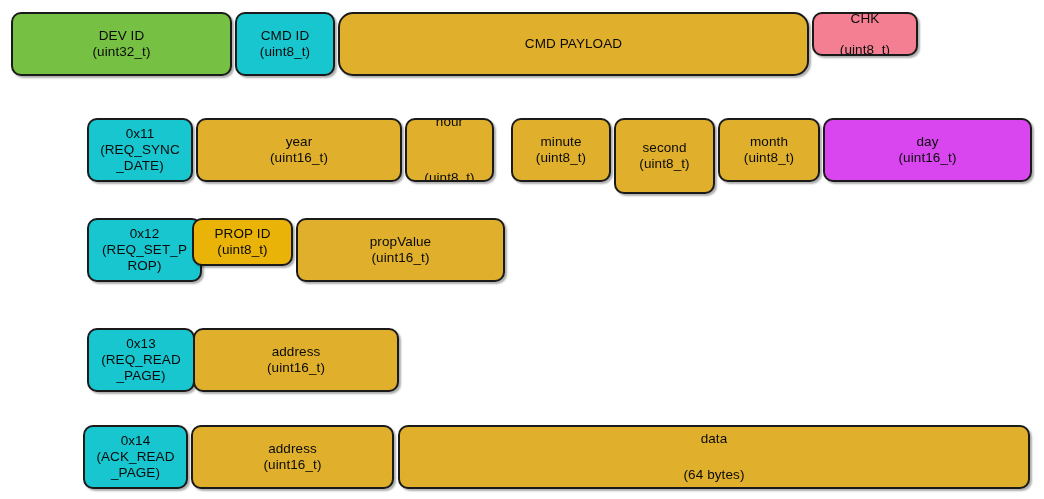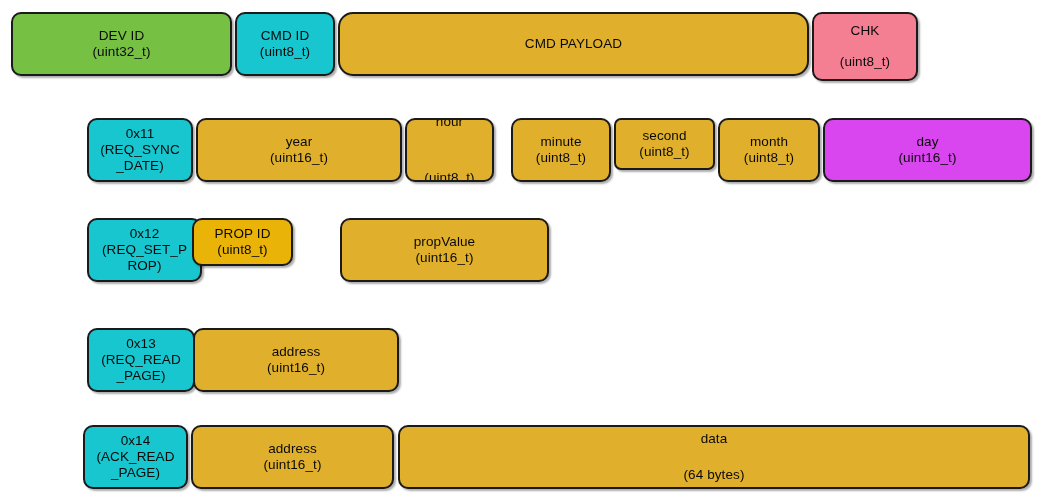--- a/index.html
+++ b/index.html
@@ -56,21 +56,21 @@
         <span class="l1">DEV ID</span>
         <span class="l2">(uint32_t)</span>
       </div>
       <div class="field" style="left: 235px; top: 0px; width: 100px; height: 64px; background: rgb(23, 198, 206); border-color: rgb(26, 26, 26);">
         <span class="l1">CMD ID</span>
         <span class="l2">(uint8_t)</span>
       </div>
       <div class="field" style="left: 338px; top: 0px; width: 471px; height: 64px; background: rgb(224, 176, 44); border-color: rgb(26, 26, 26); border-radius: 15px;">
         <span class="l1">CMD PAYLOAD</span>
       </div>
-      <div class="field" style="left: 812px; top: 0px; width: 106px; height: 69px; background: rgb(245, 127, 146); border-color: rgb(26, 26, 26); gap: 15px;">
+      <div class="field" style="left: 812px; top: 0px; width: 106px; height: 44px; background: rgb(245, 127, 146); border-color: rgb(26, 26, 26); gap: 15px;">
         <span class="l1">CHK</span>
         <span class="l2">(uint8_t)</span>
       </div>
     </div>
     <div class="row" style="top: 118px; height: 64px;">
       <div class="field" style="left: 87px; top: 0px; width: 106px; height: 64px; background: rgb(23, 198, 206); border-color: rgb(26, 26, 26);">
         <span class="l1">0x11
 (REQ_SYNC
 _DATE)</span>
       </div>
@@ -79,21 +79,21 @@
         <span class="l2">(uint16_t)</span>
       </div>
       <div class="field" style="left: 405px; top: 0px; width: 89px; height: 64px; background: rgb(224, 176, 44); border-color: rgb(26, 26, 26); gap: 40px;">
         <span class="l1">hour</span>
         <span class="l2">(uint8_t)</span>
       </div>
       <div class="field" style="left: 511px; top: 0px; width: 100px; height: 64px; background: rgb(224, 176, 44); border-color: rgb(26, 26, 26);">
         <span class="l1">minute</span>
         <span class="l2">(uint8_t)</span>
       </div>
-      <div class="field" style="left: 614px; top: 0px; width: 101px; height: 52px; background: rgb(224, 176, 44); border-color: rgb(26, 26, 26); border-radius: 7px;">
+      <div class="field" style="left: 614px; top: 0px; width: 101px; height: 76px; background: rgb(224, 176, 44); border-color: rgb(26, 26, 26);">
         <span class="l1">second</span>
         <span class="l2">(uint8_t)</span>
       </div>
       <div class="field" style="left: 718px; top: 0px; width: 102px; height: 64px; background: rgb(224, 176, 44); border-color: rgb(26, 26, 26);">
         <span class="l1">month</span>
         <span class="l2">(uint8_t)</span>
       </div>
       <div class="field" style="left: 823px; top: 0px; width: 209px; height: 64px; background: #d946ef; border-color: rgb(26, 26, 26);">
         <span class="l1">day</span>
         <span class="l2">(uint16_t)</span>
@@ -102,21 +102,21 @@
     <div class="row" style="top: 218px; height: 64px;">
       <div class="field" style="left: 87px; top: 0px; width: 115px; height: 64px; background: rgb(23, 198, 206); border-color: rgb(26, 26, 26);">
         <span class="l1">0x12
 (REQ_SET_P
 ROP)</span>
       </div>
       <div class="field" style="left: 192px; top: 0px; width: 101px; height: 48px; background: #eab308; border-color: rgb(26, 26, 26);">
         <span class="l1">PROP ID</span>
         <span class="l2">(uint8_t)</span>
       </div>
-      <div class="field" style="left: 296px; top: 0px; width: 209px; height: 64px; background: rgb(224, 176, 44); border-color: rgb(26, 26, 26); margin-left: 44px;">
+      <div class="field" style="left: 296px; top: 0px; width: 209px; height: 64px; background: rgb(224, 176, 44); border-color: rgb(26, 26, 26);">
         <span class="l1">propValue</span>
         <span class="l2">(uint16_t)</span>
       </div>
     </div>
     <div class="row" style="top: 328px; height: 64px;">
       <div class="field" style="left: 87px; top: 0px; width: 108px; height: 64px; background: rgb(23, 198, 206); border-color: rgb(26, 26, 26);">
         <span class="l1">0x13
 (REQ_READ
 _PAGE)</span>
       </div>

